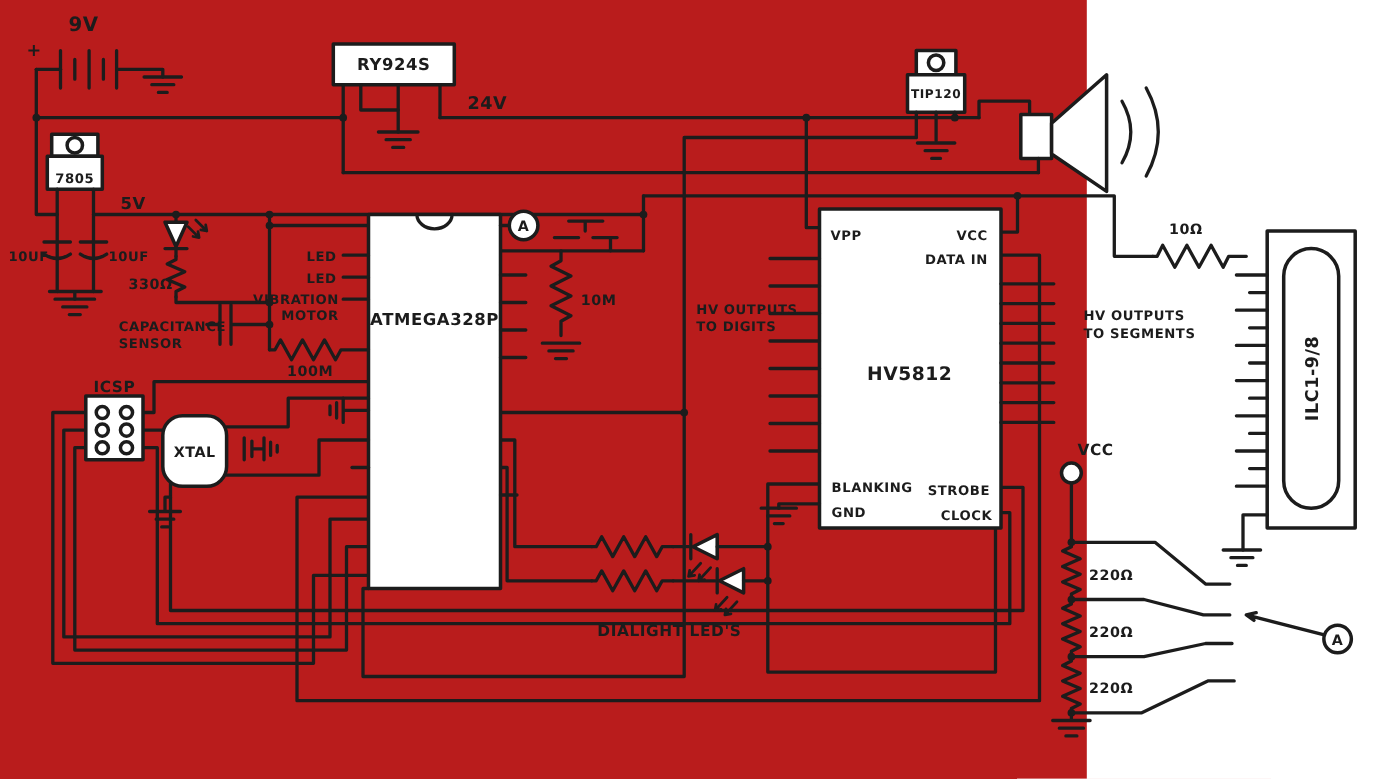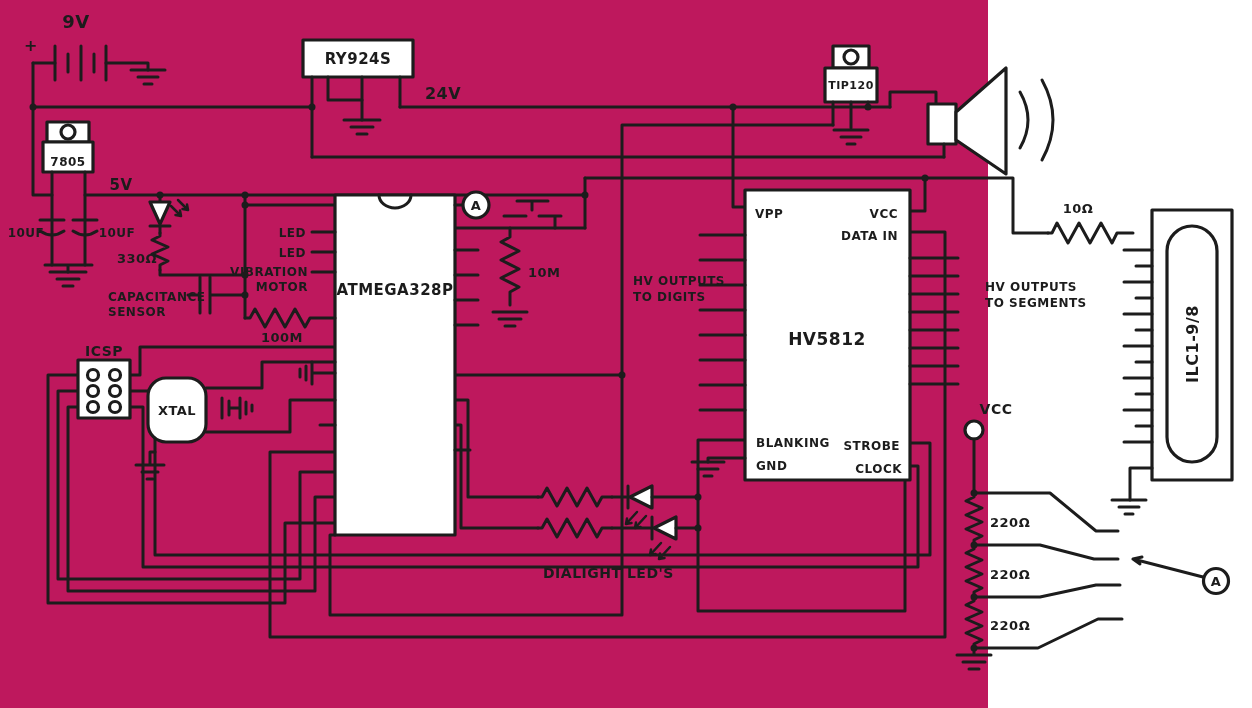--- a/index.html
+++ b/index.html
@@ -1,16 +1,16 @@
 <!DOCTYPE html>
 <html><head>
 <meta charset="utf-8">
 <style>
   html,body{margin:0;padding:0;background:#ffffff;width:1252px;height:708px;overflow:hidden}
-  #stage{position:relative;width:988px;height:708px;background:#be185d}
+  #stage{position:relative;width:988px;height:708px;background:#b91c1c}
   svg{position:absolute;left:0;top:0}
   svg text{font-family:"DejaVu Sans",sans-serif;font-weight:bold;fill:#1c1c1c;letter-spacing:.5px}
   .w{stroke:#1c1c1c;stroke-width:3;fill:none;stroke-linecap:round;stroke-linejoin:round}
   .w2{stroke:#1c1c1c;stroke-width:2.5;fill:none;stroke-linecap:round;stroke-linejoin:round}
   .comp{stroke:#1c1c1c;stroke-width:3.2;fill:#ffffff;stroke-linejoin:round}
   .dot{fill:#1c1c1c;stroke:none}
   .t11{font-size:11px}.t12{font-size:12px}.t13{font-size:13px}.t14{font-size:14px}
   .t15{font-size:15px}.t16{font-size:16px}.t17{font-size:17px}.t18{font-size:18px}
   .mid{text-anchor:middle}.end{text-anchor:end}
 </style>

